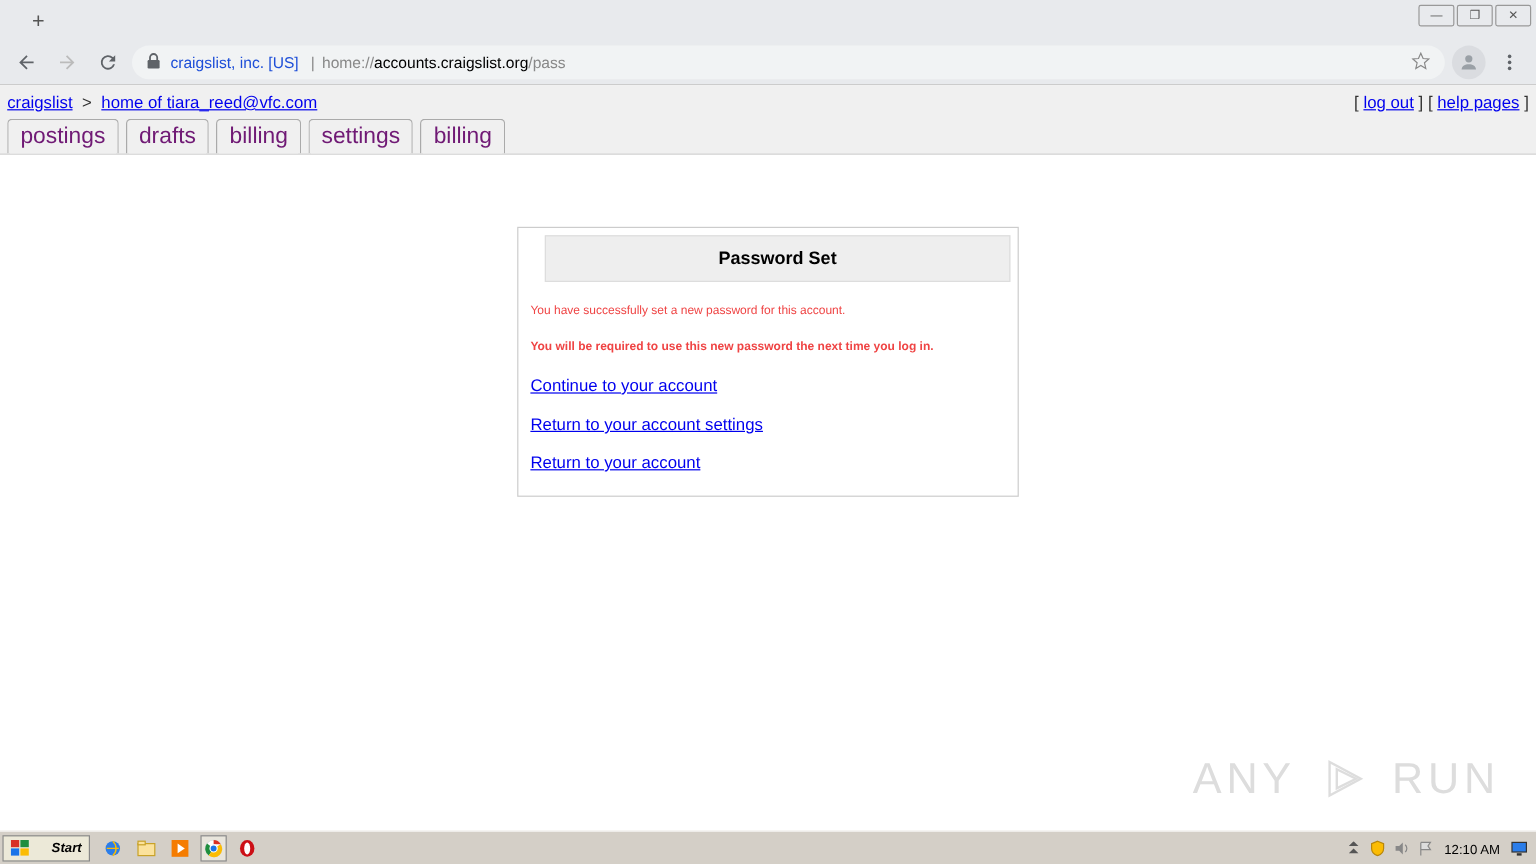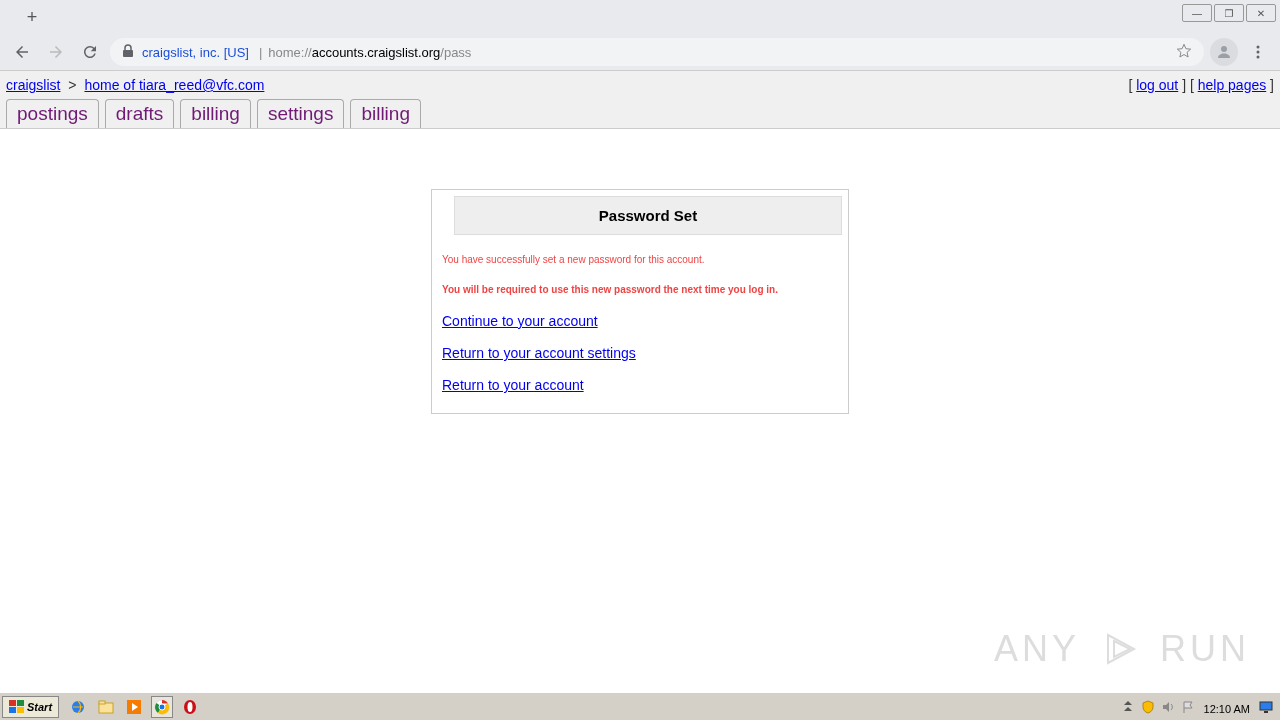--- a/index.html
+++ b/index.html
@@ -51,21 +51,21 @@
 .panel { border: 1px solid #ccc; width: 418px; padding: 6px; }
 .panel-header { background: #eee; border: 1px solid #ddd; text-align: center; padding: 10px; font-size: 15px; font-weight: bold; margin-bottom: 18px; margin-left: 16px; }
 .panel-body { padding: 0 4px 10px 4px; }
 .panel-text { font-size: 10px; color: #ef4444; margin-bottom: 16px; line-height: 1.4; }
 .panel-text-bold { font-weight: bold; }
 .panel-link { display: block; color: #0000ee; text-decoration: underline; font-size: 14px; margin-bottom: 16px; cursor: pointer; }
 .panel-link:last-child { margin-bottom: 4px; }
 
 
 .taskbar { position: absolute; bottom: 0; left: 0; right: 0; height: 28px; background: #d4cfc7; border-top: 1px solid #fff; display: flex; align-items: center; padding: 0 2px; }
-.start-btn { height: 22px; border: 1px solid #888; background: #ece9d8; padding: 0 6px; display: flex; align-items: center; font-size: 11px; font-weight: bold; font-style: italic; cursor: pointer; gap: 2px; }
+.start-btn { height: 22px; border: 1px solid #888; background: #ece9d8; padding: 0 6px; display: flex; align-items: center; font-size: 11px; font-weight: bold; font-style: italic; cursor: pointer; gap: 18px; }
 .start-flag { width: 16px; height: 14px; }
 .task-icons { display: flex; gap: 6px; margin-left: 8px; align-items: center; }
 .task-icon { width: 22px; height: 22px; display: flex; align-items: center; justify-content: center; cursor: pointer; border: 1px solid transparent; }
 .task-icon.active { border: 1px solid #888; background: #e8e5dc; }
 .systray { margin-left: auto; display: flex; align-items: flex-end; gap: 4px; padding-right: 4px; font-size: 11px; }
 .tray-icon { width: 16px; height: 16px; display: flex; align-items: center; justify-content: center; }
 .clock { font-size: 11px; padding: 0 4px; }
 
 
 .watermark { position: absolute; right: 30px; bottom: 50px; font-size: 36px; color: #ddd; font-weight: 300; letter-spacing: 4px; font-family: Arial, sans-serif; display: flex; align-items: center; gap: 20px; pointer-events: none; }

